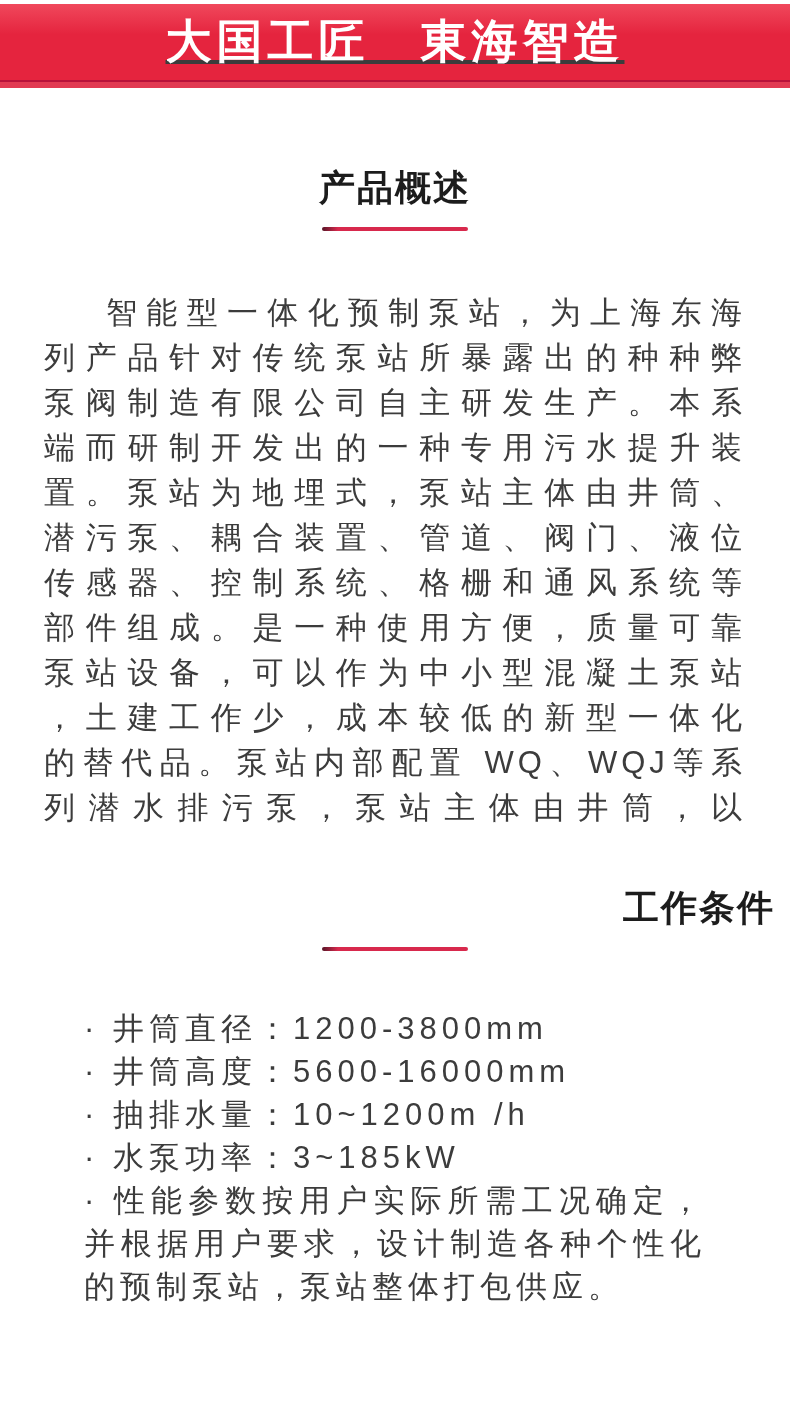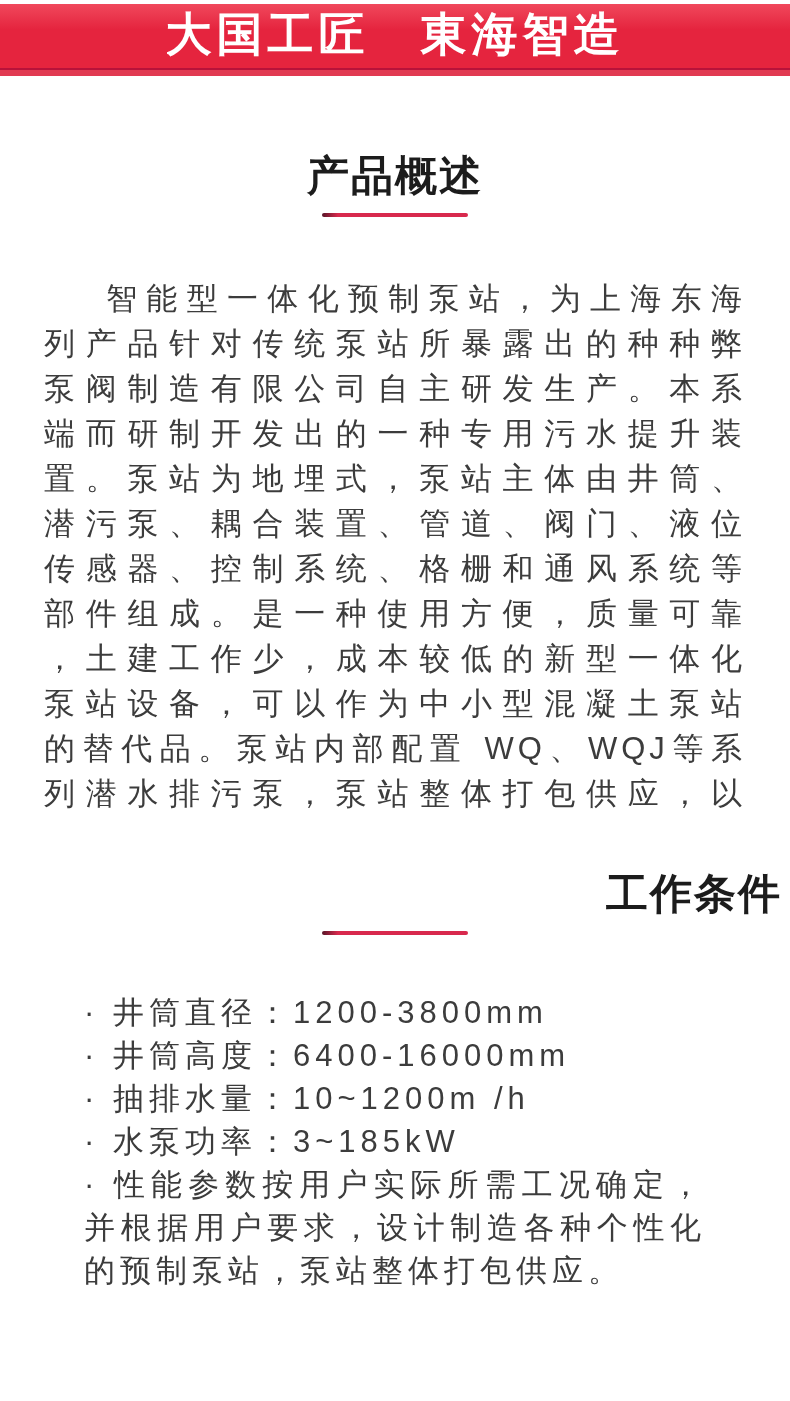--- a/index.html
+++ b/index.html
@@ -18,41 +18,41 @@
   body{
     width:790px;height:1401px;
     background:var(--page-bg);
     font-family:"Liberation Sans",sans-serif;
     color:var(--text-color);
     overflow:hidden;
   }
   
   .banner{
     margin-top:4px;
-    height:66px;
+    height:78px;
     background:linear-gradient(180deg,var(--banner-red-light) 0%,var(--banner-red) 40%,var(--banner-red) 100%);
     border-bottom:2px solid var(--banner-dark-line);
-    display:flex;justify-content:center;
+    display:flex;align-items:center;justify-content:center;text-decoration:underline;
   }
   .banner-strip{
     height:6px;
     background:var(--banner-strip);
   }
   .banner-title{
     color:#ffffff;
     font-size:46px;
     font-weight:bold;
     letter-spacing:5px;
     white-space:nowrap;
   }
   
   .sec-title{
-    margin:8px;
+    margin:15px;
     text-align:center;
-    font-size:42px;
+    font-size:36px;
     line-height:48px;
     font-weight:bold;
     color:var(--title-color);
     letter-spacing:2px;
   }
   .overview-sec .sec-title{margin-top:76px;}
   .conditions-sec .sec-title{margin-top:54px;text-align:right;}
   .title-underline{
     width:146px;height:4px;
     margin:13px auto 0;
@@ -93,36 +93,36 @@
   <div class="title-underline"></div>
   <div class="para">
       <div class="jline indent">智能型一体化预制泵站，为上海东海</div>
       <div class="jline">列产品针对传统泵站所暴露出的种种弊</div>
       <div class="jline">泵阀制造有限公司自主研发生产。本系</div>
       <div class="jline">端而研制开发出的一种专用污水提升装</div>
       <div class="jline">置。泵站为地埋式，泵站主体由井筒、</div>
       <div class="jline">潜污泵、耦合装置、管道、阀门、液位</div>
       <div class="jline">传感器、控制系统、格栅和通风系统等</div>
       <div class="jline">部件组成。是一种使用方便，质量可靠</div>
+      <div class="jline">泵站设备，可以作为中小型混凝土泵站</div>
       <div class="jline">，土建工作少，成本较低的新型一体化</div>
-      <div class="jline">泵站设备，可以作为中小型混凝土泵站</div>
       <div class="jline">的替代品。泵站内部配置 WQ、WQJ等系</div>
-      <div class="jline">列潜水排污泵，泵站整体打包供应，以</div>
+      <div class="jline">列潜水排污泵，泵站主体由井筒，以</div>
     </div>
 </section>
 
 <section class="conditions-sec">
   <h2 class="sec-title">工作条件</h2>
   <div class="title-underline"></div>
   <div class="bullets">
       <div class="bullet-item">
         <div class="plain last">· 井筒直径：1200-3800mm</div>
       </div>
       <div class="bullet-item">
-        <div class="plain last">· 井筒高度：6400-16000mm</div>
+        <div class="plain last">· 井筒高度：5600-16000mm</div>
       </div>
       <div class="bullet-item">
         <div class="plain last">· 抽排水量：10~1200m /h</div>
       </div>
       <div class="bullet-item">
         <div class="plain last">· 水泵功率：3~185kW</div>
       </div>
       <div class="bullet-item">
         <div class="jline">· 性能参数按用户实际所需工况确定，</div>
         <div class="jline">并根据用户要求，设计制造各种个性化</div>

